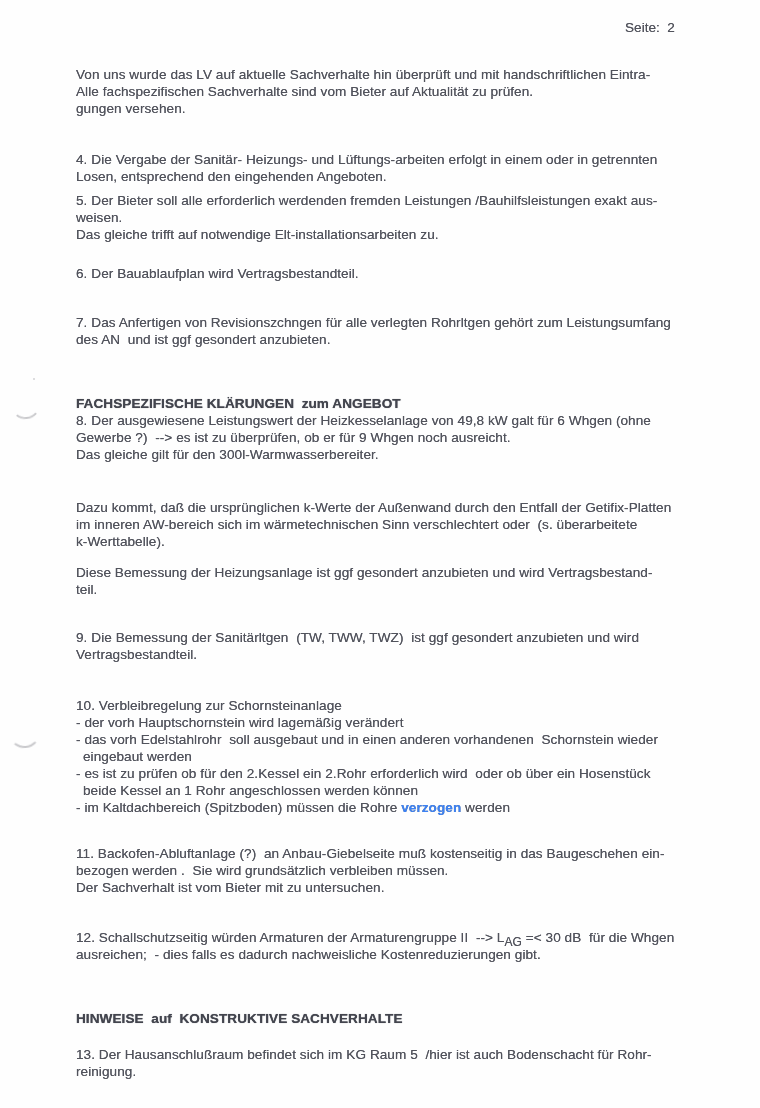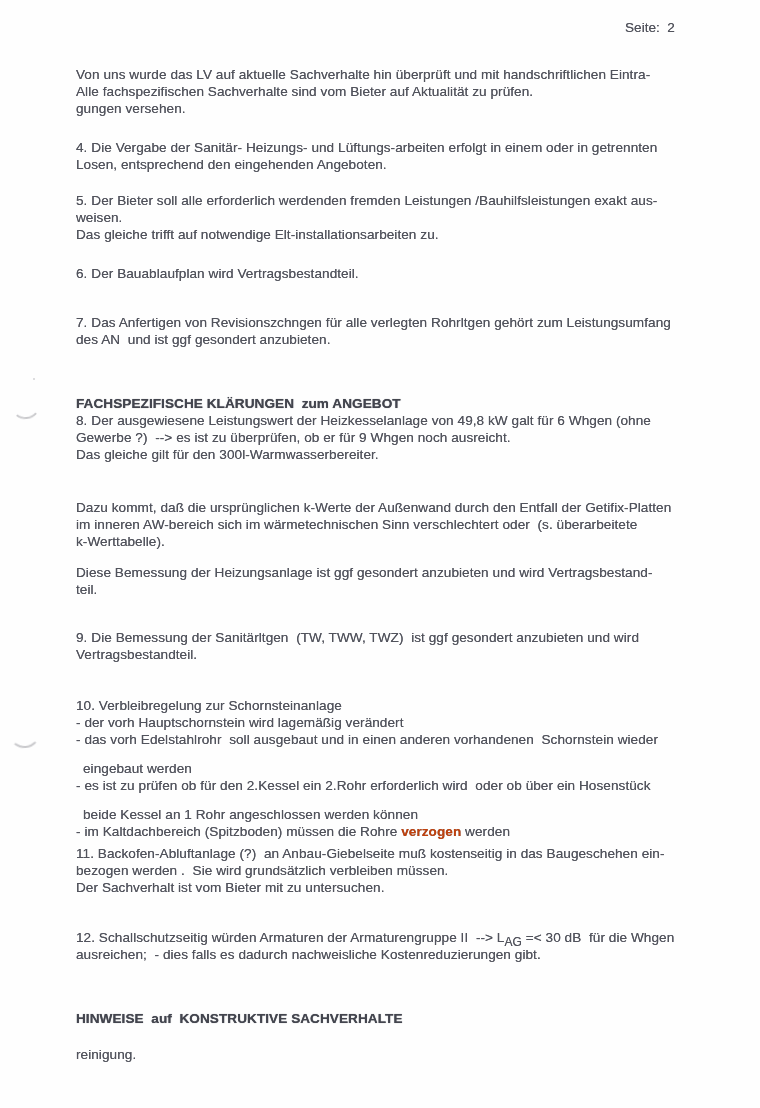--- a/index.html
+++ b/index.html
@@ -24,30 +24,29 @@
     font-size: 13.6px;
     line-height: 17px;
     letter-spacing: 0.05px;
     text-shadow: 0 0 0.6px rgba(82, 84, 94, 0.85);
   }
   .ln {
     white-space: pre;
   }
   .ln.indent {
     padding-left: 7px;
-    margin-top: 12px;
   }
   .heading {
     font-weight: bold;
     color: #43454e;
     text-shadow: 0 0 0.7px rgba(62, 64, 74, 0.9);
   }
   .bold {
     font-weight: bold;
-    color: #c2410c;
+    color: #3b82f6;
   }
   #page-number {
     position: absolute;
     left: 625px;
     top: 19px;
     font-size: 13.6px;
     line-height: 17px;
     white-space: pre;
     text-shadow: 0 0 0.6px rgba(82, 84, 94, 0.85);
   }
@@ -93,21 +92,21 @@
 <div id="page">
 
   <div id="page-number">Seite:  2</div>
 
   <div class="block" style="top:66px">
     <div class="ln">Von uns wurde das LV auf aktuelle Sachverhalte hin überprüft und mit handschriftlichen Eintra-</div>
     <div class="ln">Alle fachspezifischen Sachverhalte sind vom Bieter auf Aktualität zu prüfen.</div>
     <div class="ln">gungen versehen.</div>
   </div>
 
-  <div class="block" style="top:139px">
+  <div class="block" style="top:151px">
     <div class="ln">4. Die Vergabe der Sanitär- Heizungs- und Lüftungs-arbeiten erfolgt in einem oder in getrennten</div>
     <div class="ln">Losen, entsprechend den eingehenden Angeboten.</div>
   </div>
 
   <div class="block" style="top:192px">
     <div class="ln">5. Der Bieter soll alle erforderlich werdenden fremden Leistungen /Bauhilfsleistungen exakt aus-</div>
     <div class="ln">weisen.</div>
     <div class="ln">Das gleiche trifft auf notwendige Elt-installationsarbeiten zu.</div>
   </div>
 
@@ -165,20 +164,21 @@
   <div class="block" style="top:929px">
     <div class="ln"><span>12. Schallschutzseitig würden Armaturen der Armaturengruppe II  --&gt; L</span><sub>AG</sub><span> =&lt; 30 dB  für die Whgen</span></div>
     <div class="ln">ausreichen;  - dies falls es dadurch nachweisliche Kostenreduzierungen gibt.</div>
   </div>
 
   <div class="block heading" style="top:1010px">
     <div class="ln">HINWEISE  auf  KONSTRUKTIVE SACHVERHALTE</div>
   </div>
 
   <div class="block" style="top:1046px">
+    <div class="ln">13. Der Hausanschlußraum befindet sich im KG Raum 5  /hier ist auch Bodenschacht für Rohr-</div>
     <div class="ln">reinigung.</div>
   </div>
 
   <div id="crescent-1" class="crescent"></div>
   <div id="crescent-2" class="crescent"></div>
   <div class="speck"></div>
 
 </div>
 
 </body></html>

